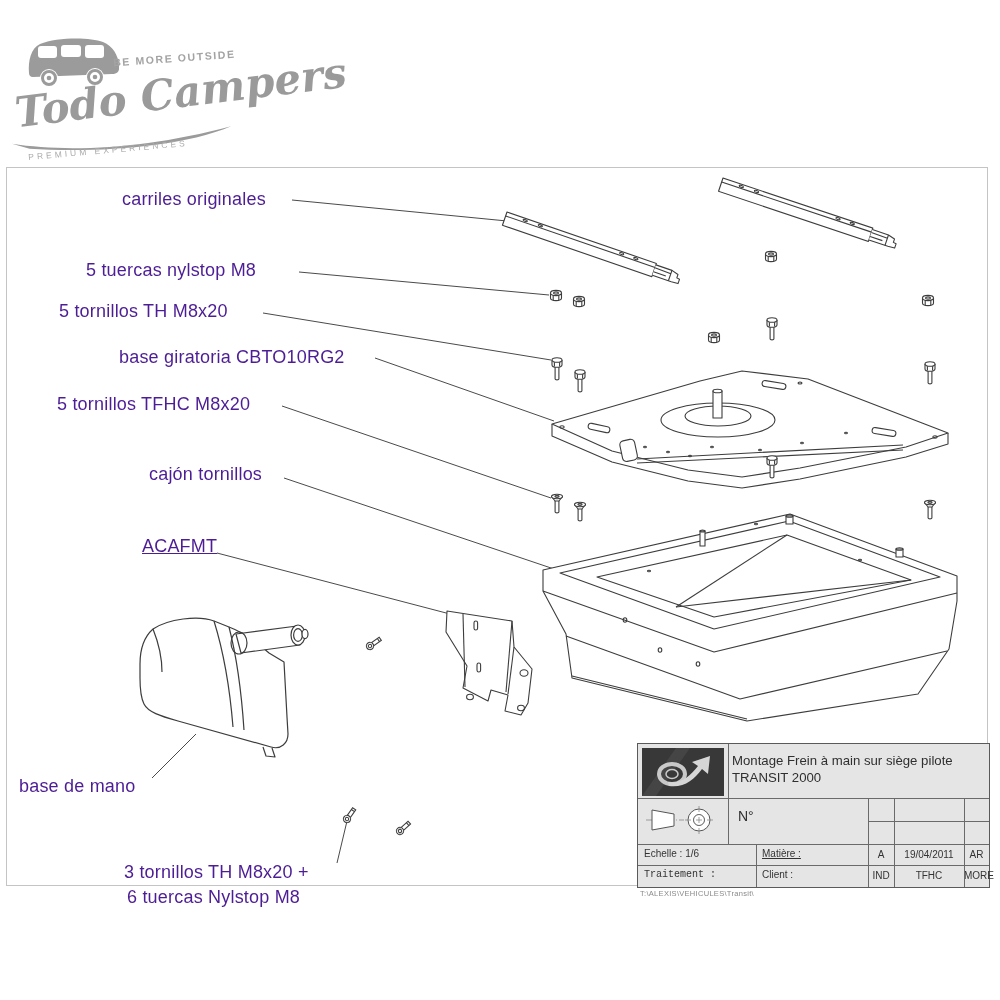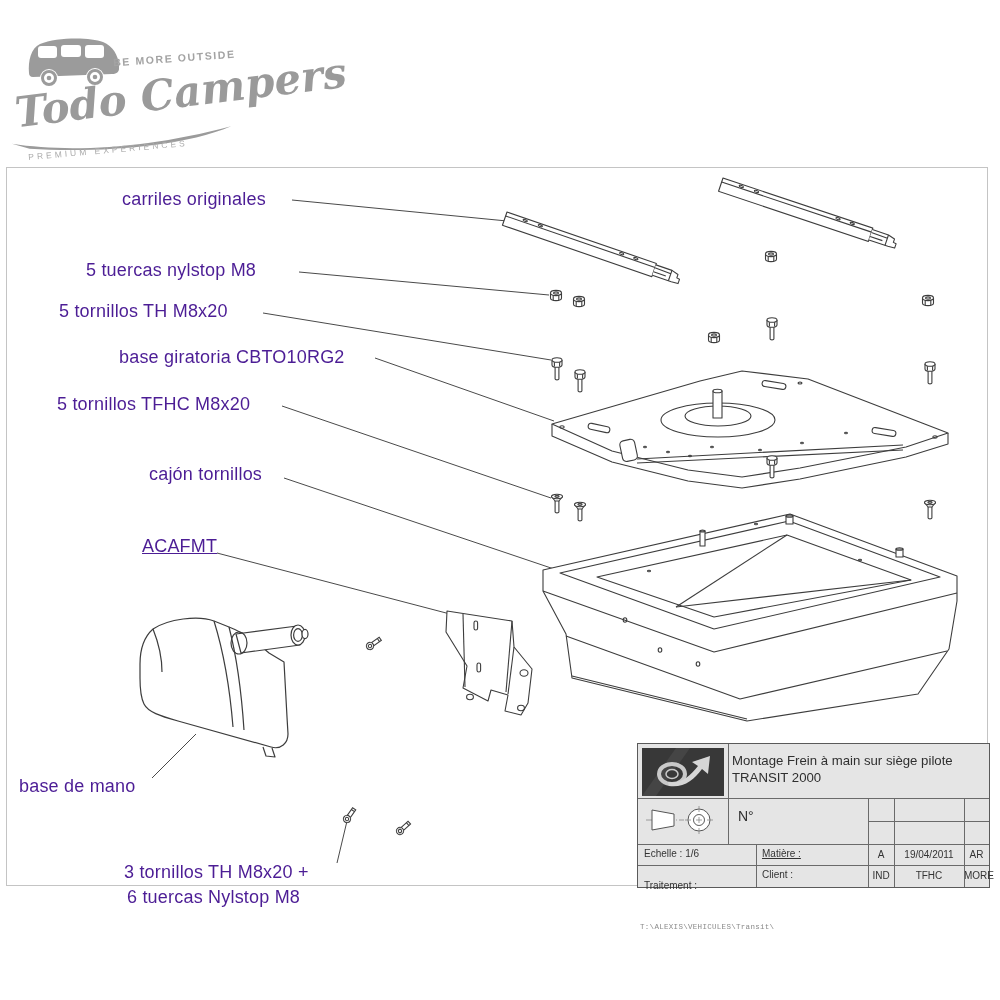--- a/index.html
+++ b/index.html
@@ -36,25 +36,25 @@
   .tbl-h,.tbl-v{position:absolute;background:#6a6a6a;}
   .tbl-h{height:1px;}
   .tbl-v{width:1px;}
   .tb-logo{position:absolute;left:4px;top:4px;width:82px;height:48px;}
   .tb-title{position:absolute;left:94px;top:8px;font-size:13.2px;line-height:17px;color:#2f2f2f;}
   .tb-symbols{position:absolute;left:6px;top:57px;width:78px;height:38px;}
   .tb-number{position:absolute;left:100px;top:64px;font-size:14px;color:#2f2f2f;}
   .tb-field{position:absolute;font-size:10px;color:#333;white-space:nowrap;text-align:right;}
   .f-scale{left:6px;top:104px;}
   .f-material{left:124px;top:104px;text-decoration:underline;}
-  .f-treatment{left:6px;top:136px;}
+  .f-treatment{left:6px;top:125px;font-family:Liberation Mono, monospace;}
   .f-client{left:124px;top:125px;}
   .rc{position:absolute;font-size:10px;color:#333;text-align:center;white-space:nowrap;}
-  .tb-path{position:absolute;left:640px;top:923px;font-size:7.5px;color:#8a8a8a;
-           letter-spacing:.3px;white-space:nowrap;font-family:Liberation Mono, monospace;}
+  .tb-path{position:absolute;left:640px;top:889px;font-size:7.5px;color:#8a8a8a;
+           letter-spacing:.3px;white-space:nowrap;}
 </style>
 </head>
 <body>
 
 <div class="brand">
   <svg class="brand-van" viewBox="0 0 100 62">
     <path d="M4,42 C3,30 6,17 15,13 C32,6 65,6 78,11 C88,15 93,24 94,34 L94,38 C94,41 91,43 87,43 L8,46 C5,46 4,44 4,42 Z" fill="#9b9b9b"></path>
     <rect x="13" y="15" width="19" height="12" rx="3" fill="#ffffff"></rect>
     <rect x="36" y="14" width="20" height="12" rx="3" fill="#ffffff"></rect>
     <rect x="60" y="14" width="19" height="13" rx="3" fill="#ffffff"></rect>

